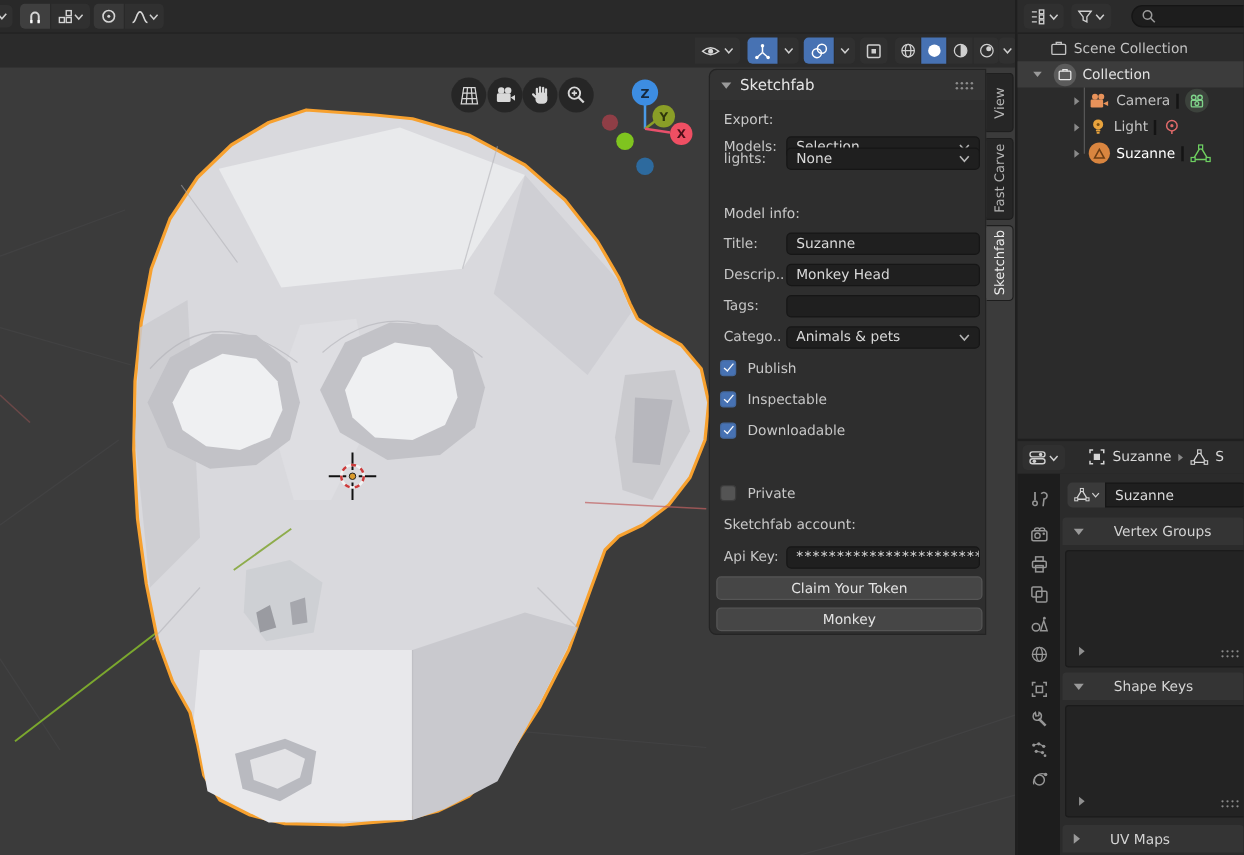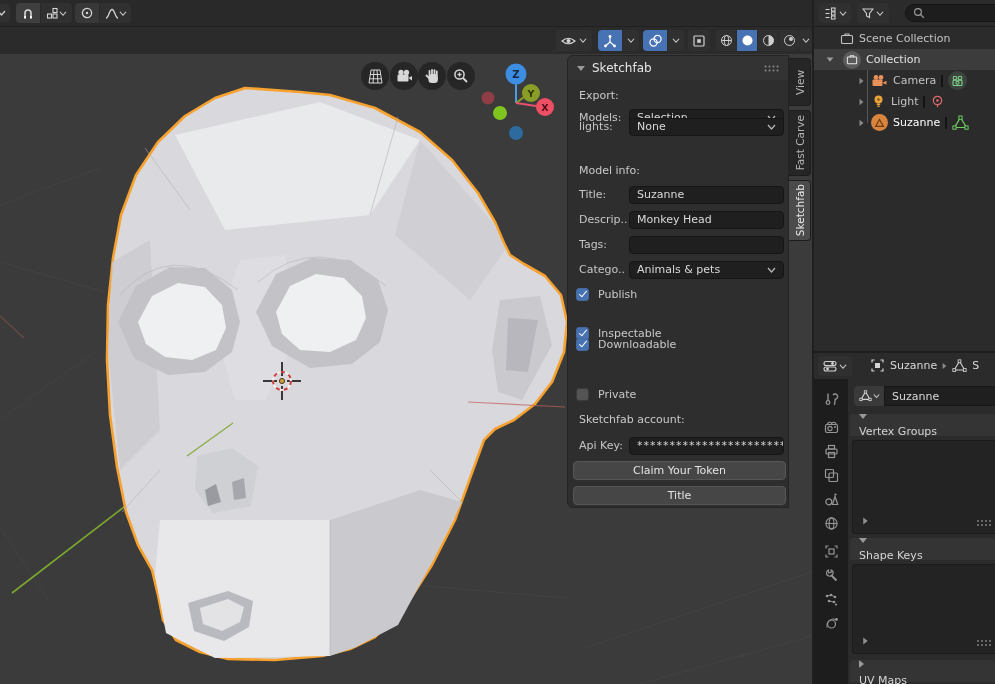--- a/index.html
+++ b/index.html
@@ -45,21 +45,21 @@
        border-radius:0 4px 4px 0;display:flex;align-items:center;justify-content:center;color:#b5b5b5;
        font-size:10.5px;box-sizing:border-box;}
   .vtab span{writing-mode:vertical-rl;transform:rotate(180deg);white-space:nowrap;}
   .vtab.active{background:#4b4b4b;color:#ececec;}
   
   .rightcol{position:absolute;left:812px;top:0;width:183px;height:684px;background:#2b2b2b;border-left:2px solid #1f1f1f;box-sizing:border-box;}
   .ol-row{position:absolute;left:0;width:183px;height:21px;display:flex;align-items:center;}
   .ol-name{color:#c3c3c3;margin-left:5px;}
   .ol-div{width:2px;height:12px;background:#141414;margin:0 5px;flex:none;}
   .phead{position:absolute;left:36px;width:147px;height:22px;background:#343434;border-radius:3px 3px 0 0;
-       display:flex;align-items:flex-start;gap:6px;padding-left:9px;color:#d4d4d4;box-sizing:border-box;flex-direction:column;}
+       display:flex;align-items:center;gap:24px;padding-left:9px;color:#d4d4d4;box-sizing:border-box;}
   .plist{position:absolute;left:38px;width:145px;background:#232323;border:1px solid #1b1b1b;border-radius:3px;box-sizing:border-box;}
   .ptab{position:absolute;left:2px;width:30px;height:24px;display:flex;align-items:center;justify-content:center;color:#969696;}
   .searchpill{position:absolute;background:#1d1d1d;border:1px solid #151515;border-radius:9px 0 0 9px;
        display:flex;align-items:center;gap:5px;padding-left:7px;box-sizing:border-box;height:18px;}
   .navball{position:absolute;width:28px;height:28px;border-radius:50%;background:rgba(35,35,35,.85);
        display:flex;align-items:center;justify-content:center;color:#d8d8d8;}
 </style>
 </head>
 <body>
 
@@ -400,21 +400,21 @@
         <svg width="9" height="8" viewBox="0 0 9 8">
             <path d="M1 2 L4.5 6 L8 2" fill="none" stroke="#b5b5b5" stroke-width="1.3"></path>
           </svg>
       </div>
     </div>
 
     <div class="cb-row" style="top:231px;">
       <div class="checkbox checked"></div>
       <span>Publish</span>
     </div>
-    <div class="cb-row" style="top:270px;text-align:center;">
+    <div class="cb-row" style="top:256px;text-align:center;">
       <div class="checkbox checked"></div>
       <span>Inspectable</span>
     </div>
     <div class="cb-row" style="top:281px;">
       <div class="checkbox checked"></div>
       <span>Downloadable</span>
     </div>
 
 
     <div class="cb-row" style="top:331px;">
@@ -425,21 +425,21 @@
     <div class="section-label" style="top:357px;">Sketchfab account:</div>
 
     <div class="np-row" style="top:380px;">
       <span class="np-label">Api Key:</span>
       <div class="field np-field" style="letter-spacing:1px;overflow:hidden;white-space:nowrap;">
           <span>****************************..</span>
         </div>
     </div>
 
     <div class="pushbtn" style="top:405px;">Claim Your Token</div>
-    <div class="pushbtn" style="top:430px;">Title</div>
+    <div class="pushbtn" style="top:430px;">Monkey</div>
   </div>
 
   <div class="vtab" style="top:58px;height:48px;">
       <span>View</span>
     </div>
   <div class="vtab" style="top:110px;height:66px;">
       <span>Fast Carve</span>
     </div>
   <div class="vtab active" style="top:180px;height:61px;">
       <span>Sketchfab</span>

